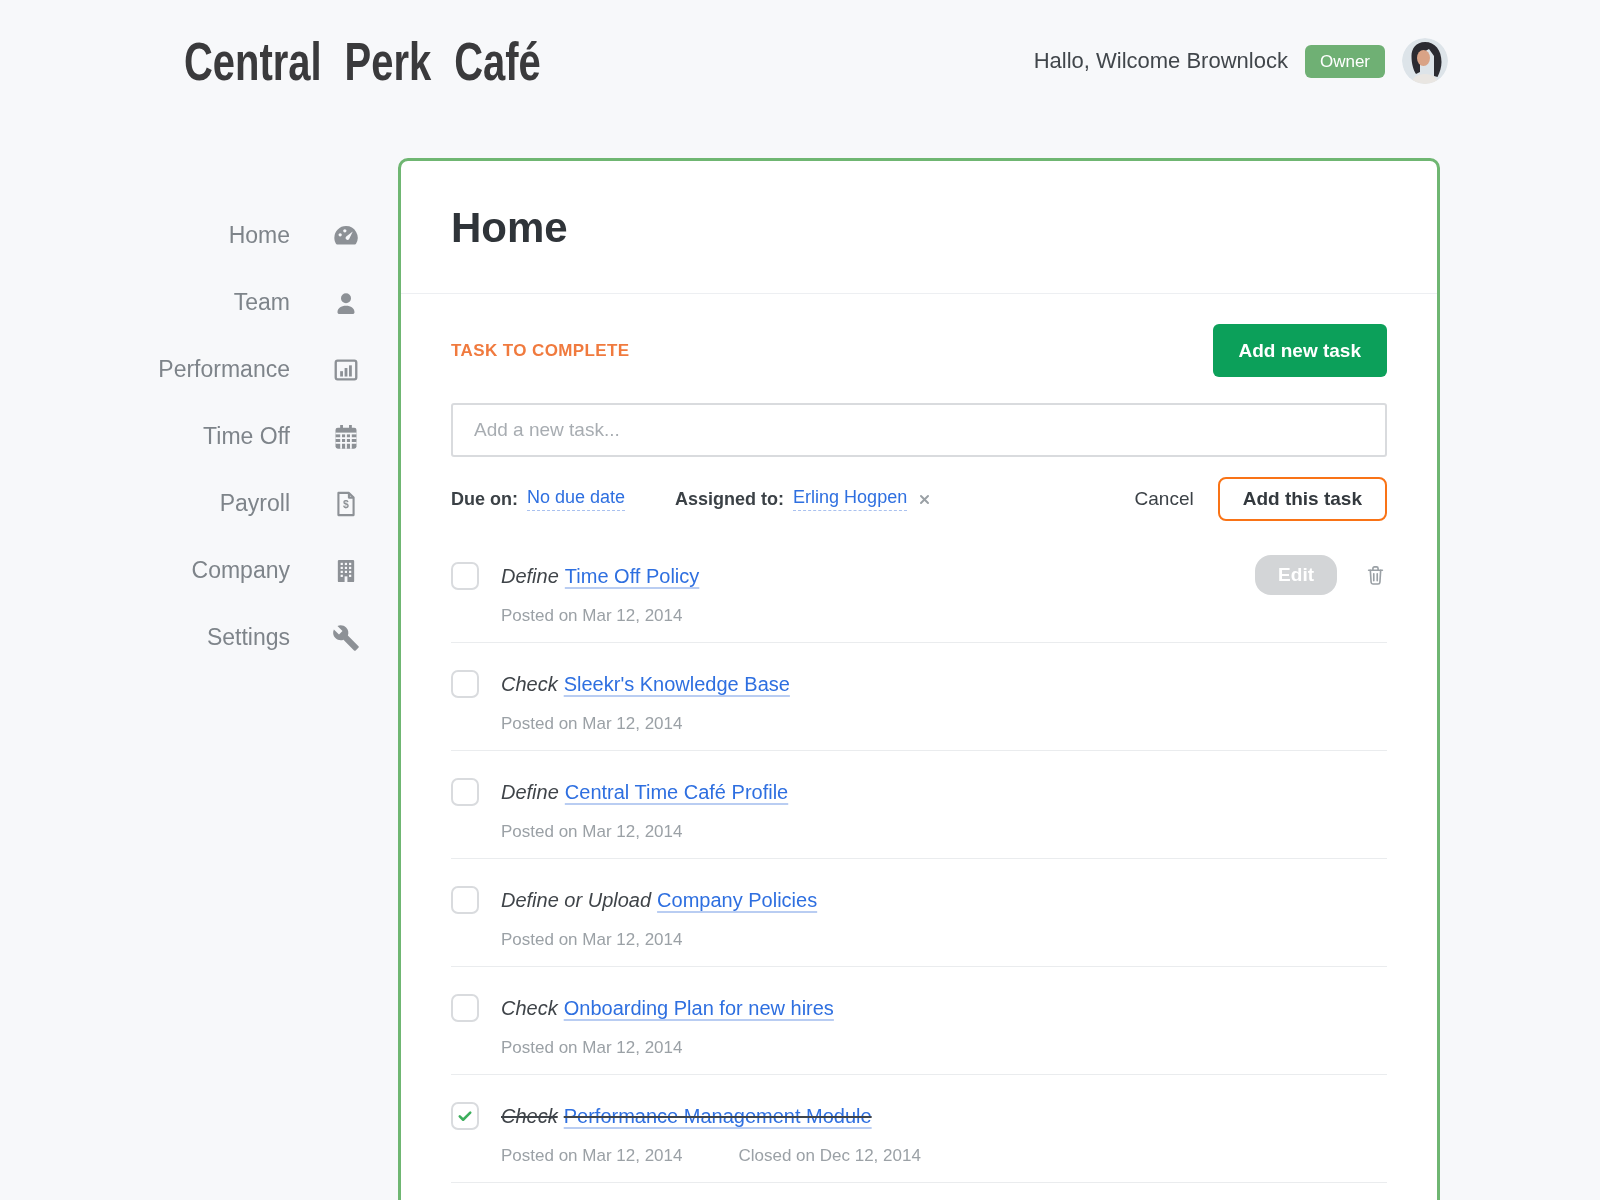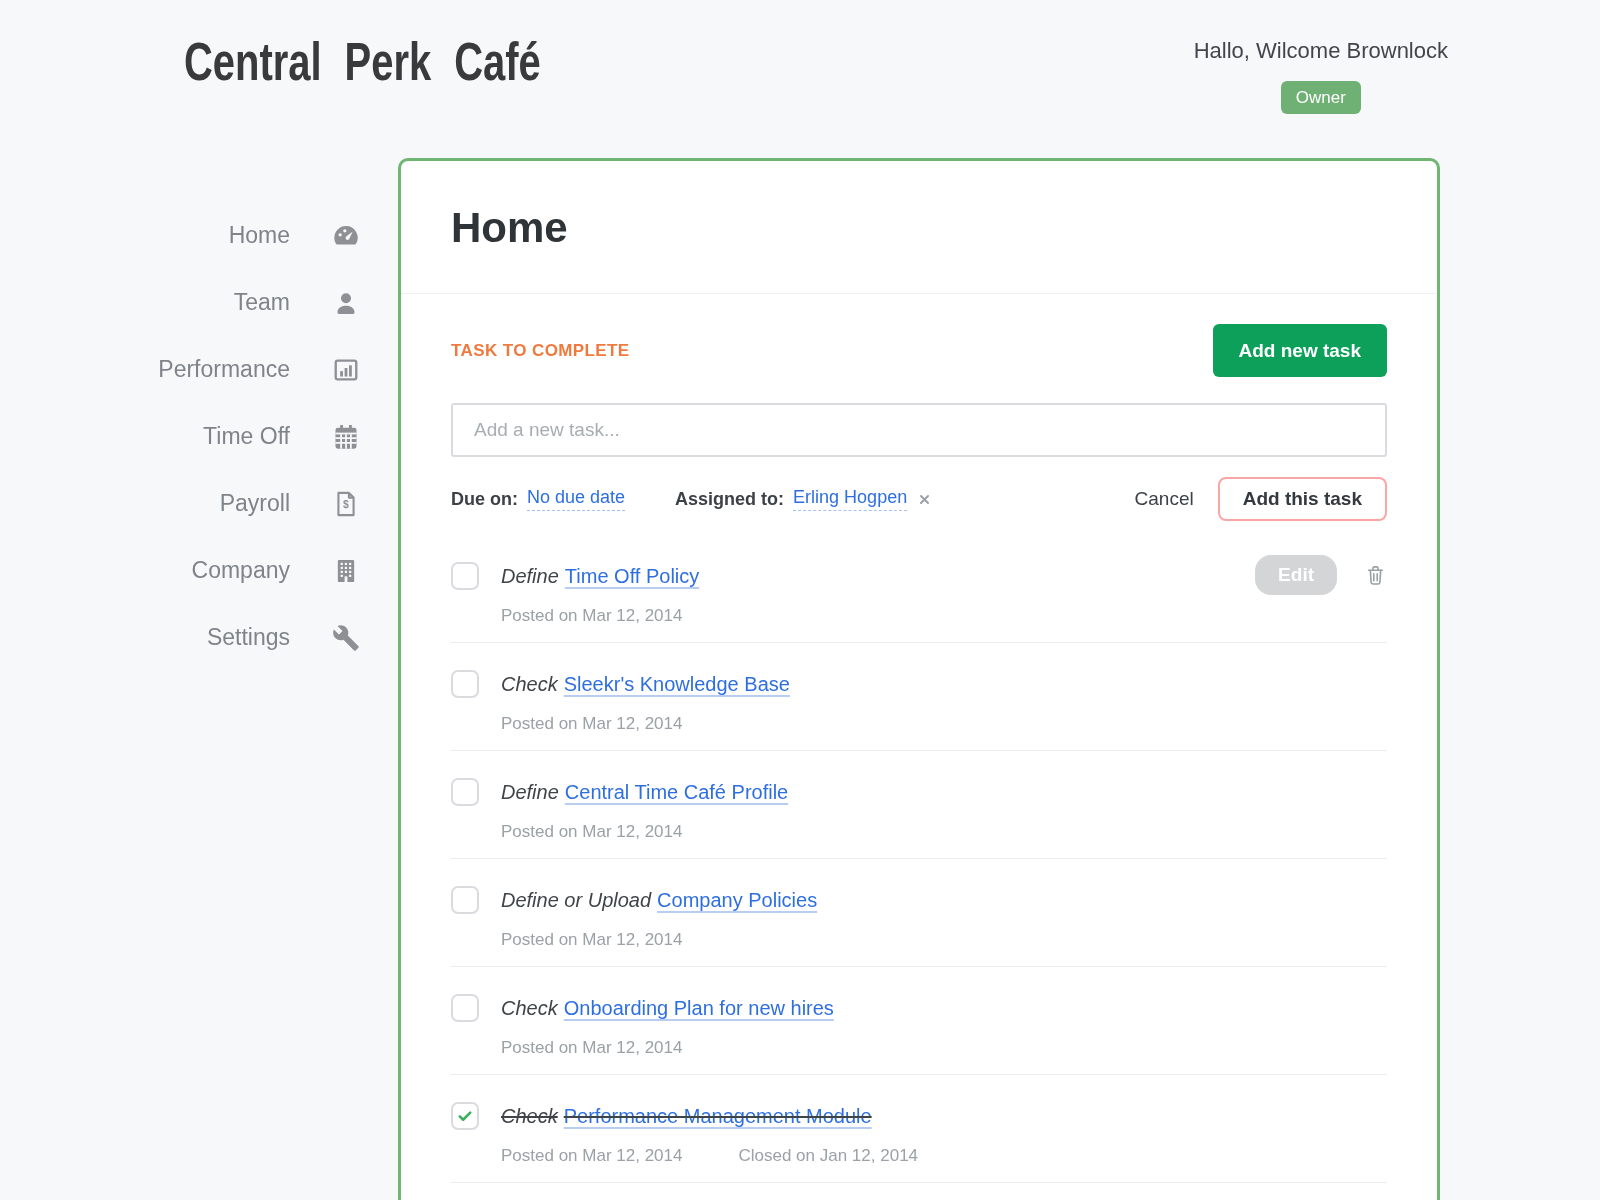--- a/index.html
+++ b/index.html
@@ -13,21 +13,21 @@
   }
   
   .logo {
     position:absolute; left:184px; top:30px;
     font-size:54px; font-weight:bold; color:#3a3a3c;
     transform:scaleX(.74); transform-origin:left center;
     letter-spacing:0px; word-spacing:16px; white-space:nowrap;
   }
   .header-right {
     position:absolute; top:38px; right:152px; height:46px;
-    display:flex; align-items:center; gap:17px;flex-direction:column;
+    display:flex; align-items:center; gap:17px;
   }
   .greeting { font-size:22px; color:#41464b; }
   .badge {
     background:var(--badge-green,#6fb074); color:#fff; font-size:17px;
     padding:8px 15px; border-radius:6px; line-height:1;
   }
   .avatar { width:46px; height:46px; border-radius:50%; overflow:hidden; display:block; cursor:pointer; }
   
   .sidebar { position:absolute; left:0; top:202px; width:398px; }
   .side-item {
@@ -65,21 +65,21 @@
   .meta-link {
     font-size:18px; color:var(--link-blue,#2e6fe0); text-decoration:none;
     border-bottom:1px dashed #a9c1ef; padding-bottom:2px; cursor:pointer;
   }
   .meta-gap { width:50px; }
   .close-x { width:13px; height:13px; color:#9aa0a5; margin-left:11px; cursor:pointer; }
   .close-x svg { width:100%; height:100%; display:block; }
   .meta-spacer { flex:1; }
   .cancel-link { font-size:19px; color:#3b4146; margin-right:24px; cursor:pointer; }
   .btn-outline {
-    background:#fff; border:2px solid #fca5a5; border-radius:8px;
+    background:#fff; border:2px solid #f97316; border-radius:8px;
     font-family:inherit; font-size:19px; font-weight:bold; color:#33393e;
     height:44px; padding:0 23px; cursor:pointer;
   }
   
   .tasks { margin-top:14px; }
   .task { position:relative; padding:27px 0 16px; border-bottom:1px solid #eaecee; }
   .task-main { display:flex; align-items:center; }
   .checkbox {
     width:28px; height:28px; background:#fff;
     border:2px solid #d9dbde; border-radius:7px; flex-shrink:0; cursor:pointer;
@@ -315,19 +315,19 @@
       <div class="task checked">
         <div class="task-main">
           <span class="checkbox">
             <svg viewBox="0 0 24 24">
                 <path fill="none" stroke="#3cae5c" stroke-width="3.4" stroke-linecap="round" stroke-linejoin="round" d="M5 12.5l4.5 4.5L19 7.5"></path>
               </svg>
           </span>
           <span class="task-label"><span class="task-prefix">Check</span><a class="task-link">Performance Management Module</a></span>
         </div>
         <div class="task-posted">
-          <span>Posted on Mar 12, 2014</span><span class="task-closed">Closed on Jan 12, 2014</span>
+          <span>Posted on Mar 12, 2014</span><span class="task-closed">Closed on Dec 12, 2014</span>
         </div>
       </div>
 
     </div>
   </div>
 </div>
 
 </body></html>

